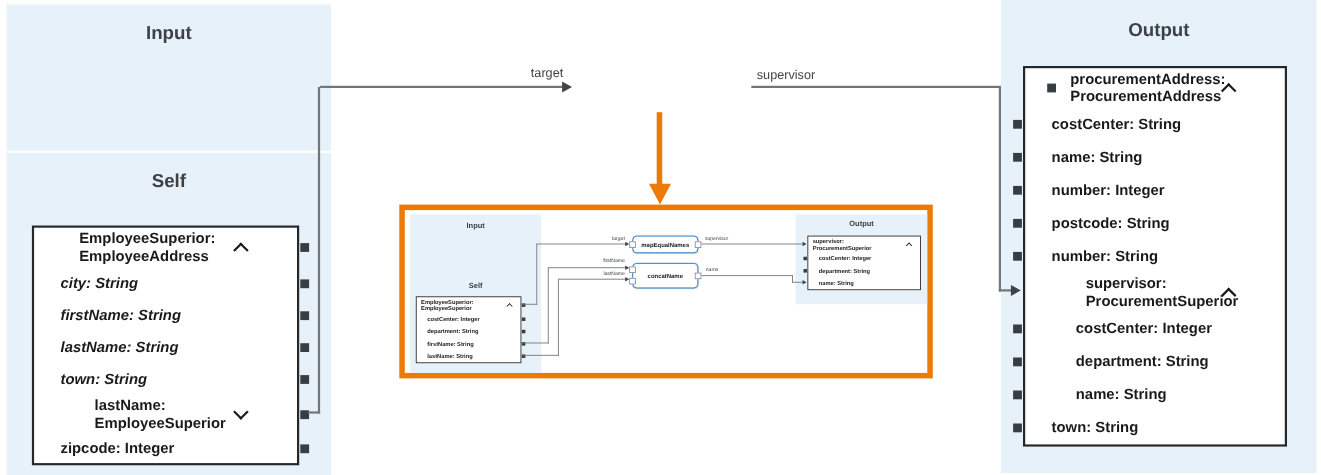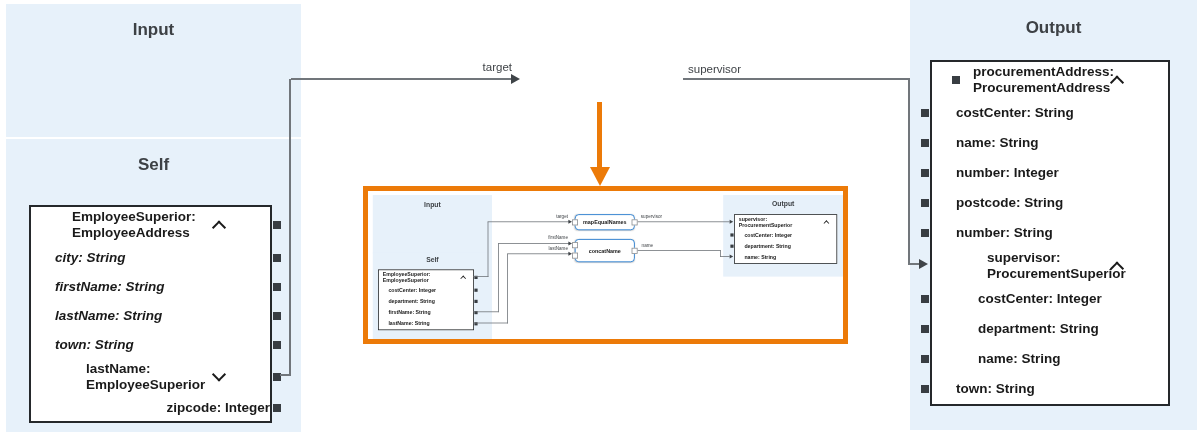--- a/index.html
+++ b/index.html
@@ -10,21 +10,21 @@
   .pt16{padding-top:16px;}
   .pt18{padding-top:18px;}
   .card{position:absolute;background:#fff;border:2px solid #25282b;box-sizing:border-box;}
   .row{position:relative;display:flex;align-items:center;font-weight:700;font-size:13.5px;
        color:#1a1a1a;box-sizing:border-box;padding-left:10px;line-height:1.16;}
   .indent{padding-left:24px;}
   .indent2{padding-left:46px;}
   .r36{height:36px;margin-left:31px;}
   .r30{height:30px;}
   .r29{height:29px;font-style:italic;}
-  .r26{height:26px;justify-content:flex-end;}
+  .r26{height:26px;}
   .sq{position:absolute;width:8px;height:8px;background:#383d42;top:50%;margin-top:-4px;}
   .sq-r{right:-11px;}
   .sq-l{left:-11px;}
   .chev{position:absolute;right:46px;top:50%;width:8px;height:8px;
         border-right:2.5px solid #1a1a1a;border-bottom:2.5px solid #1a1a1a;}
   .chev-up{transform:translateY(-25%) rotate(225deg);}
   .chev-dn{transform:translateY(-75%) rotate(45deg);}
   .mapnode{position:absolute;background:#fff;border:2px solid #0b6cc9;border-radius:10px;
            display:flex;align-items:center;justify-content:center;font-weight:700;
            font-size:13.5px;box-sizing:border-box;box-shadow:0 1px 3px rgba(0,0,0,.18);}

